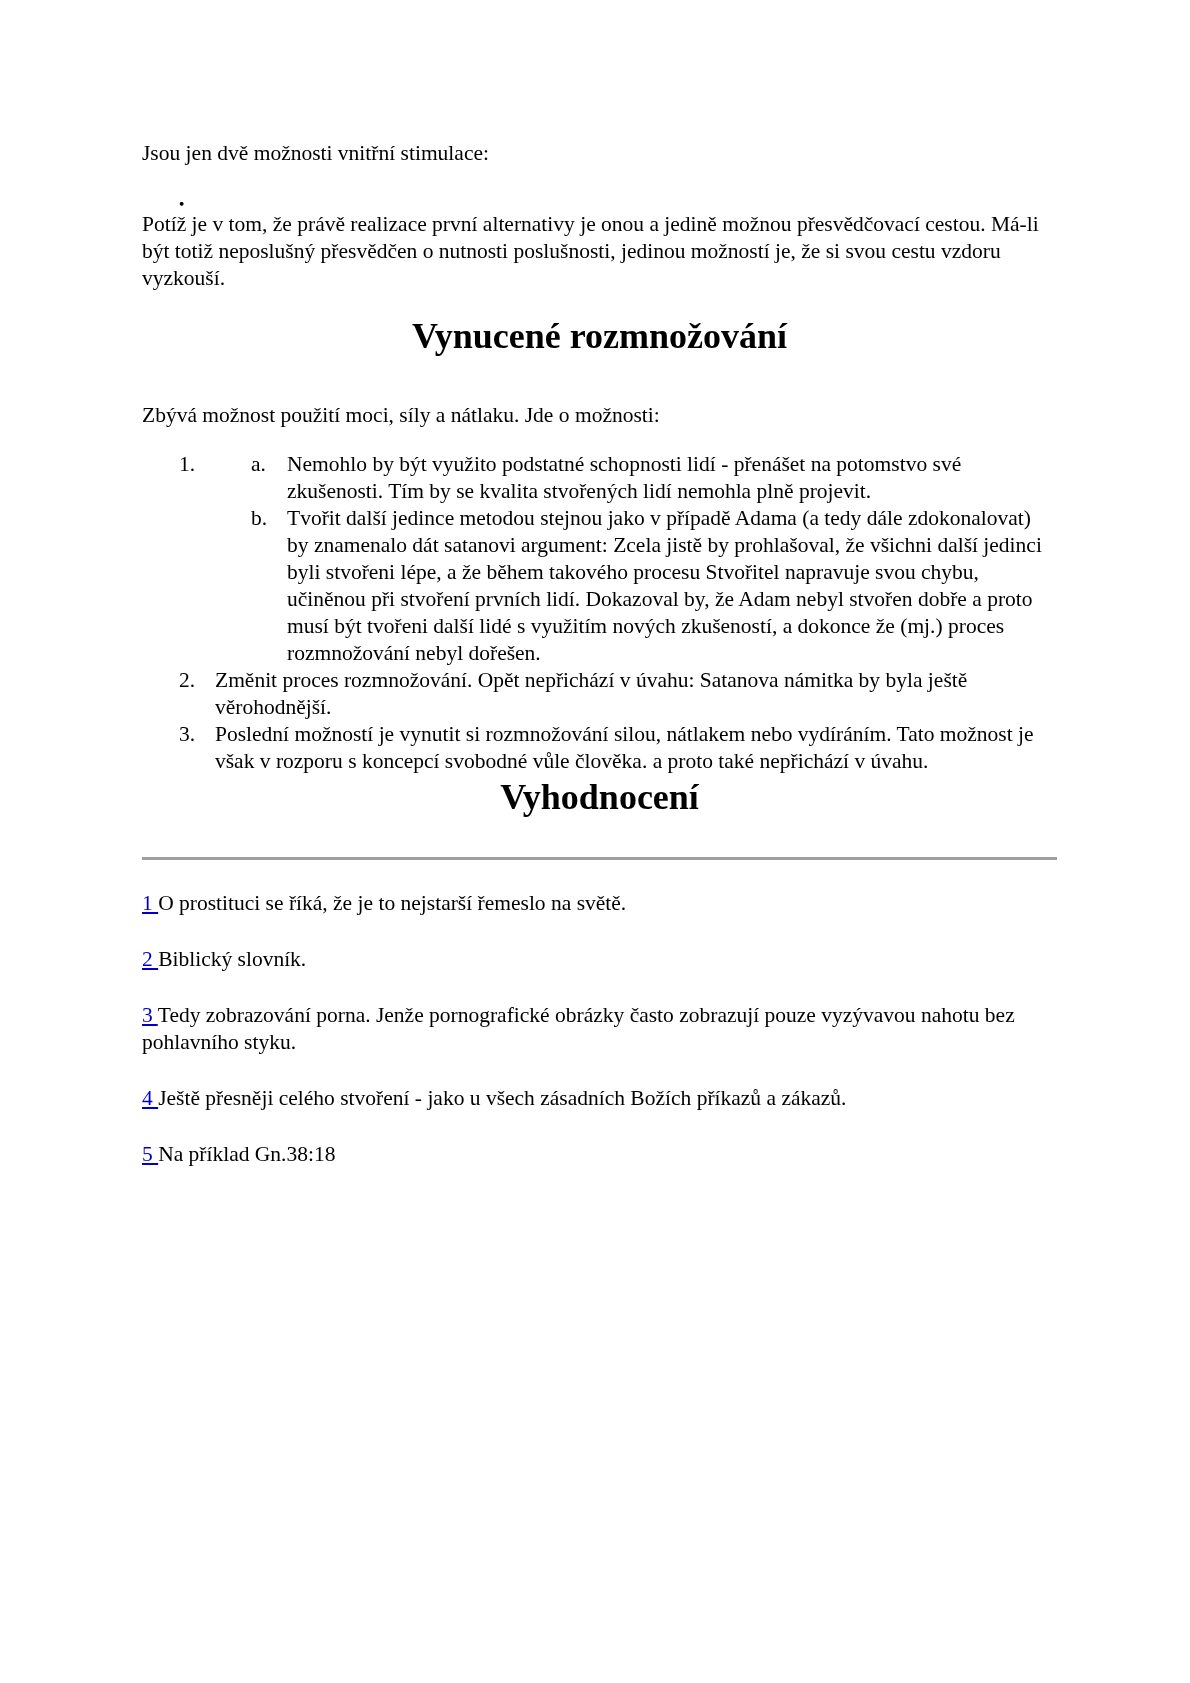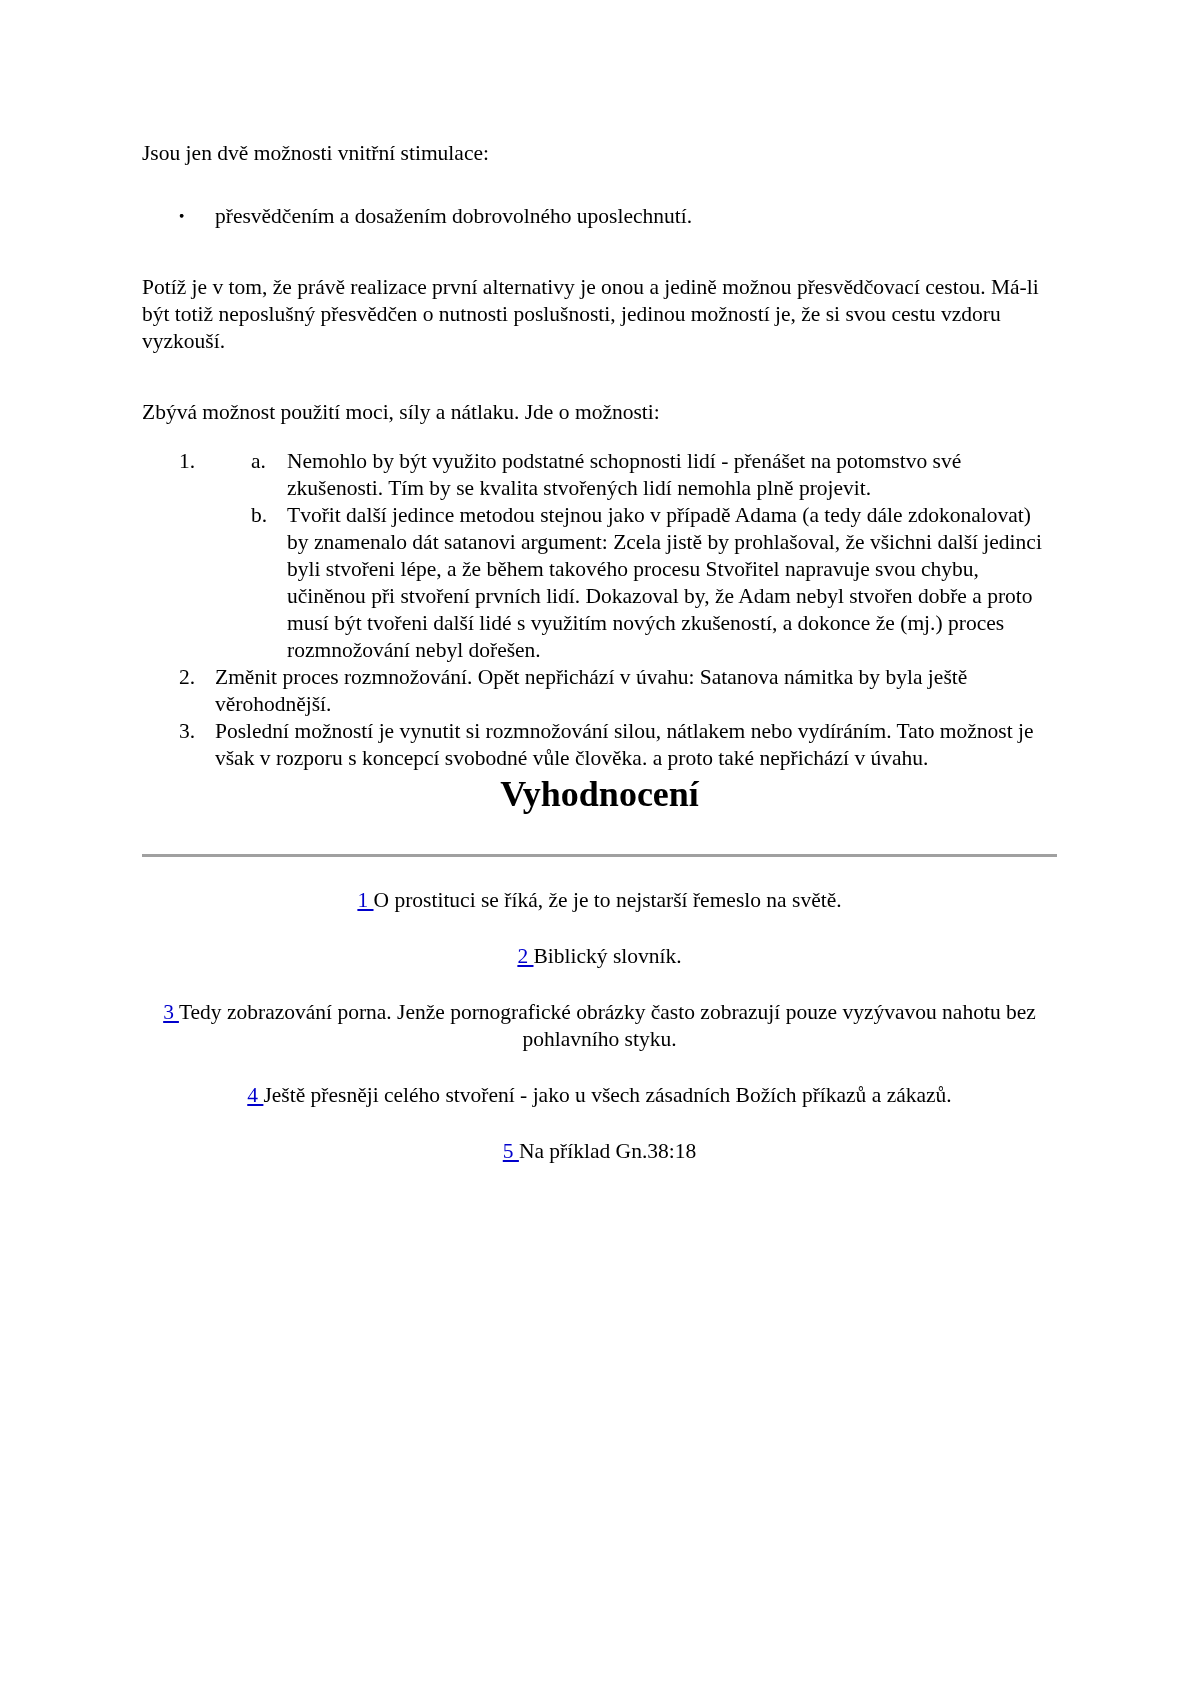--- a/index.html
+++ b/index.html
@@ -3,49 +3,50 @@
   <meta charset="utf-8">
   <style>
     html, body { margin: 0; padding: 0; background: #ffffff; }
     body {
       width: 1190px; height: 1683px; position: relative; overflow: hidden;
       font-family: "Liberation Serif", "DejaVu Serif", serif;
       color: #000; font-size: 21.5px; line-height: 27px;
     }
     .page { position: absolute; left: 142px; top: 140px; width: 915px; }
     p { margin: 0; }
-    .intro { margin-bottom: 36px; }
+    .intro { margin-bottom: 24px; }
     ul.bullets { margin: 0 0 22px 0; padding-left: 73px; list-style: none; }
     ul.bullets li { position: relative; }
     ul.bullets li .bullet { position: absolute; left: -36px; top: 0; font-size: 15px; }
     .para { margin-bottom: 22px; margin-top: 44px; }
     h2 { font-weight: bold; font-size: 36px; line-height: 44px; text-align: center; margin: 0 0 20px 0; }
     ol.main { margin: 0; padding-left: 73px; list-style: none; }
     ol.main > li { position: relative; }
     .num { position: absolute; left: -36px; top: 0; }
     ol.sub { margin: 0; padding-left: 72px; list-style: none; }
     ol.sub > li { position: relative; }
     .after-list { margin-bottom: 22px; }
     hr.sep { border: none; height: 3px; background: #a0a0a0; margin: 38px 0 30px 0; width: 915px; }
-    .fn { margin-bottom: 29px; text-align: center; }
+    .fn { margin-bottom: 29px; }
     .fn a { color: #0000cc; text-decoration: underline; }
   </style>
 </head>
 <body>
 
 <div class="page">
   <p class="intro">Jsou jen dvě možnosti vnitřní stimulace:</p>
 
   <ul class="bullets">
     <li><span class="bullet">•</span></li>
-    <li><span class="bullet">•</span><span>přesvědčením a dosažením dobrovolného uposlechnutí.</span></li>
+    <li><span class="bullet">•</span></li>
   </ul>
 
   <p class="para">Potíž je v tom, že právě realizace první alternativy je onou a jedině možnou přesvědčovací cestou. Má-li být totiž neposlušný přesvědčen o nutnosti poslušnosti, jedinou možností je, že si svou cestu vzdoru vyzkouší.</p>
 
+  <h2>Vynucené rozmnožování</h2>
   <p class="para">Zbývá možnost použití moci, síly a nátlaku. Jde o možnosti:</p>
 
   <ol class="main after-list">
     <li>
       <span class="num">1.</span>
       <ol class="sub">
         <li><span class="num">a.</span><span>Nemohlo by být využito podstatné schopnosti lidí - přenášet na potomstvo své zkušenosti. Tím by se kvalita stvořených lidí nemohla plně projevit.</span></li>
         <li><span class="num">b.</span><span>Tvořit další jedince metodou stejnou jako v případě Adama (a tedy dále zdokonalovat) by znamenalo dát satanovi argument: Zcela jistě by prohlašoval, že všichni další jedinci byli stvořeni lépe, a že během takového procesu Stvořitel napravuje svou chybu, učiněnou při stvoření prvních lidí. Dokazoval by, že Adam nebyl stvořen dobře a proto musí být tvořeni další lidé s využitím nových zkušeností, a dokonce že (mj.) proces rozmnožování nebyl dořešen.</span></li>
       </ol>
     </li>

